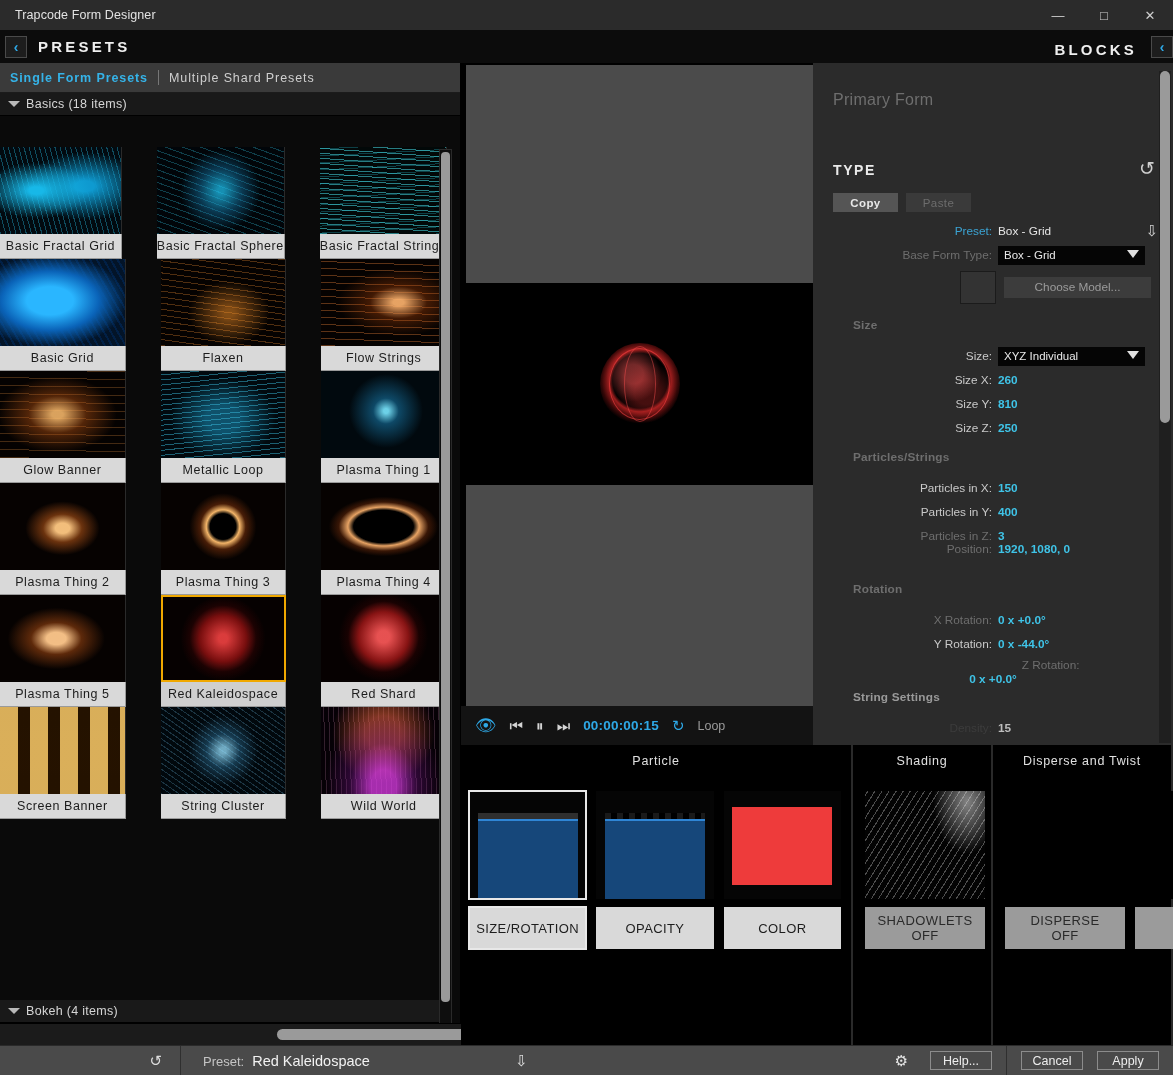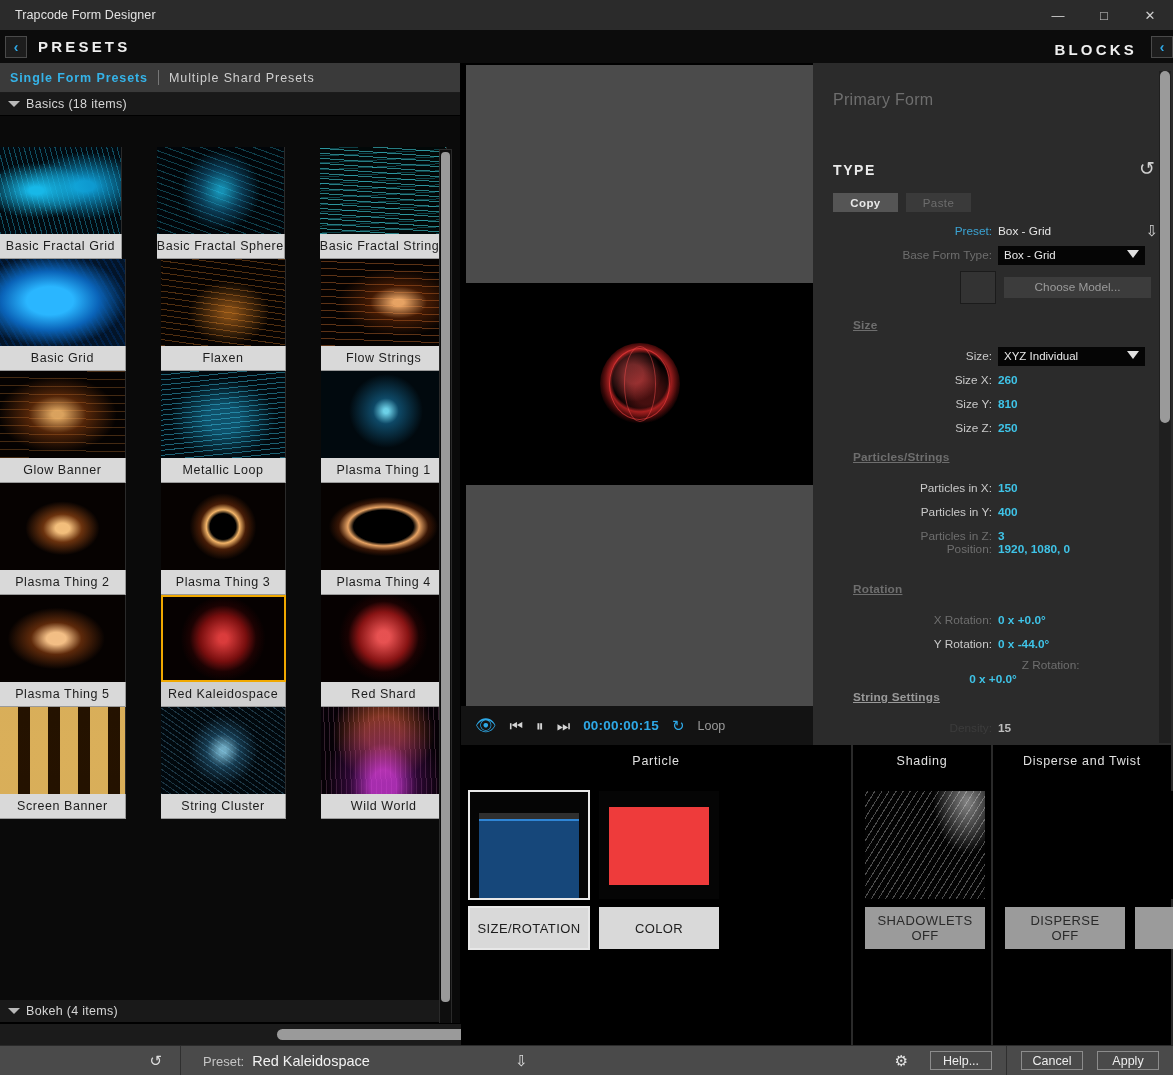--- a/index.html
+++ b/index.html
@@ -146,21 +146,21 @@
            display:flex; align-items:center; justify-content:center; font-weight:bold; letter-spacing:.4px;}
   .btn-cp.dis{ background:#3a3a3a; color:#6d6d6d; font-weight:normal; }
 
   .prow{ position:absolute; left:0; width:360px; height:20px; display:flex; align-items:center; }
   .plabel{ width:185px; text-align:right; padding-right:6px; font-size:11.8px; color:#c9c9c9; }
   .plabel.dim{ color:#6e6e6e; }
   .plabel.key{ color:#3ba4d4; }
   .pval{ font-size:11.8px; color:#3fc4e8; font-weight:bold; }
   .pval.plain{ color:#e6e6e6; font-weight:normal; }
   .pval.gray{ color:#bdbdbd; font-weight:bold; }
-  .sectlabel{ position:absolute; left:40px; font-size:11.8px; font-weight:bold; color:#6e6e6e; letter-spacing:.2px;text-decoration:underline;}
+  .sectlabel{ position:absolute; left:40px; font-size:11.8px; font-weight:bold; color:#6e6e6e; letter-spacing:.2px;}
   .dropdown{
     width:147px; height:19px; background:#050505; color:#e8e8e8; font-size:11.5px;
     display:flex; align-items:center; padding:0 6px; position:relative;
   }
   .dropdown .caret{ position:absolute; right:6px; top:4px; width:0;height:0;
     border-left:6px solid transparent;border-right:6px solid transparent;border-top:8px solid #e0e0e0;}
   .swatch{ width:36px; height:33px; background:#333; border:1px solid #1b1b1b; }
   .choose-model{ width:147px; height:21px; background:#3c3c3c; color:#9b9b9b; font-size:11.8px;
                  display:flex; align-items:center; justify-content:center; }
   .saveico{ position:absolute; right:15px; font-size:15px; color:#d2d2d2; }
@@ -478,20 +478,28 @@
             <div class="card sel">
               <div class="card-art">
                 <div class="art-fill" style="background: linear-gradient(rgb(47, 47, 47) 0px, rgb(47, 47, 47) 6px, rgb(47, 134, 214) 6px, rgb(47, 134, 214) 8px, rgb(22, 71, 122) 8px, rgb(22, 71, 122) 100%);"></div>
               </div>
               <div class="card-cap">
                 <div>SIZE/ROTATION</div>
               </div>
             </div>
             <div class="card">
               <div class="card-art">
+                <div class="art-fill" style="background: repeating-linear-gradient(90deg, rgb(26, 26, 26) 0px, rgb(26, 26, 26) 6px, rgb(0, 0, 0) 6px, rgb(0, 0, 0) 12px) 0px 0px / 100% 6px no-repeat, linear-gradient(rgb(47, 134, 214) 6px, rgb(47, 134, 214) 8px, rgb(22, 71, 122) 8px, rgb(22, 71, 122) 100%);"></div>
+              </div>
+              <div class="card-cap">
+                <div>OPACITY</div>
+              </div>
+            </div>
+            <div class="card">
+              <div class="card-art">
                 <div class="art-fill" style="background: rgb(238, 59, 59); height: 78px; margin-bottom: 14px;"></div>
               </div>
               <div class="card-cap">
                 <div>COLOR</div>
               </div>
             </div>
           </div>
         </div>
         <div class="bgroup" style="left: 392px; width: 140px;">
           <div class="cards" style="padding-left: 12px;">

